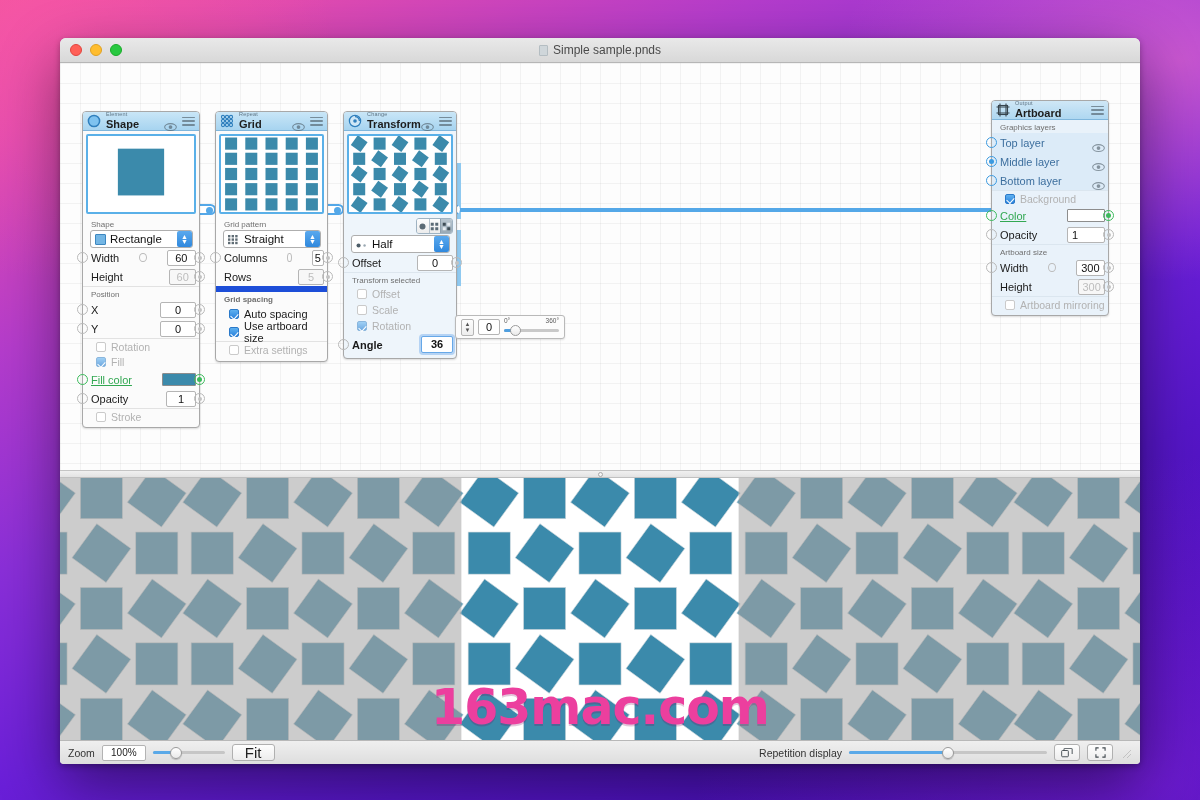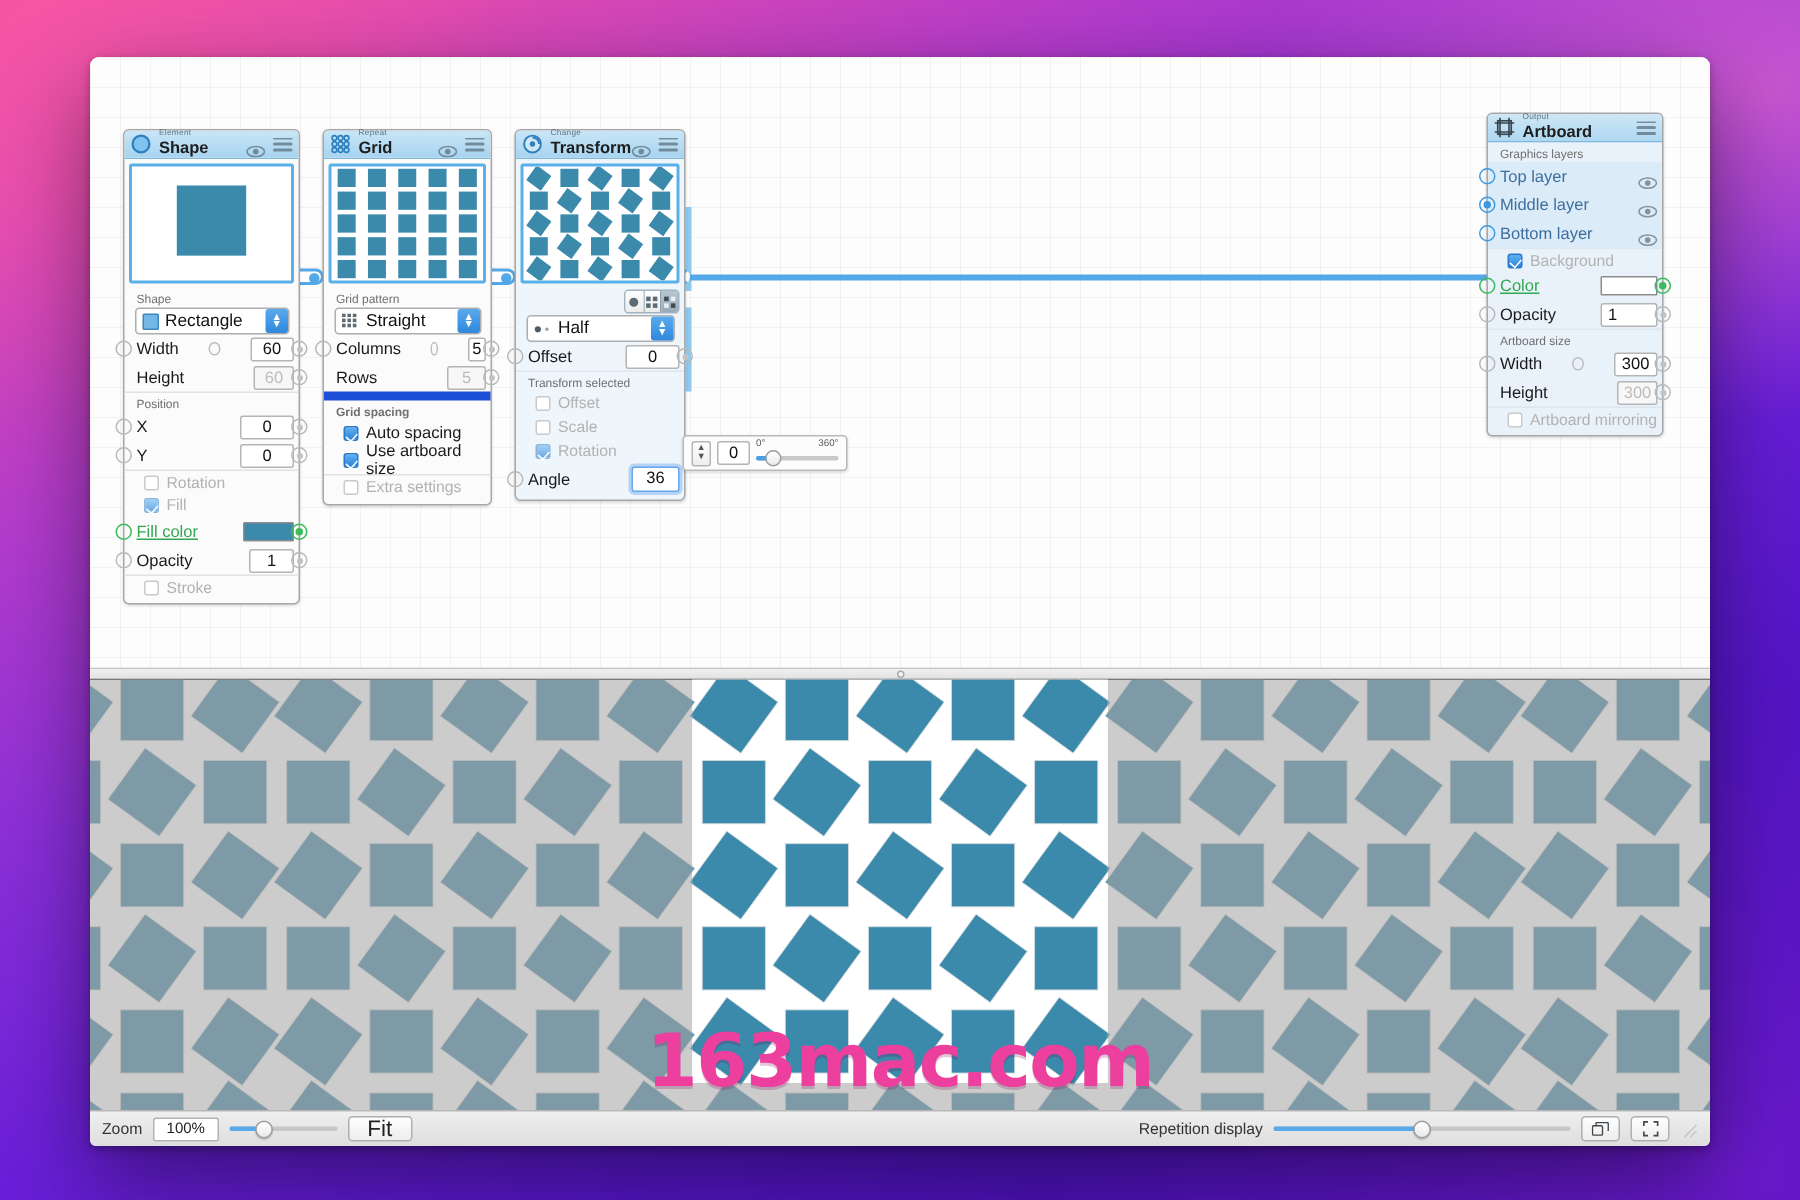--- a/index.html
+++ b/index.html
@@ -211,20 +211,31 @@
   .spacer { flex:1; }
   .resize-grip { width:12px; height:12px; opacity:.45; }
 </style>
 </head>
 <body>
 
 <div class="desk-glow"></div>
 
 <div class="window">
 
+  <div class="titlebar">
+    <div class="traffic">
+      <div class="tl red"></div>
+      <div class="tl yellow"></div>
+      <div class="tl green"></div>
+    </div>
+    <div class="title-wrap">
+      <span class="doc-icon"></span>
+      <span>Simple sample.pnds</span>
+    </div>
+  </div>
 
   <div class="canvas">
 
     <div class="stub" style="left:213px; top:100px; height:56px;"></div>
     <div class="stub" style="left:213px; top:167px; height:56px;"></div>
     <div class="wire" style="left:140px; top:145px; width:80px;"></div>
     <div class="knob" style="left:134px; top:141px;"></div>
 
     <div class="stub" style="left:340px; top:100px; height:56px;"></div>
     <div class="stub" style="left:340px; top:167px; height:56px;"></div>
@@ -563,21 +574,21 @@
         <span class="t dim">Offset</span>
       </div>
       <div class="chk-row">
         <span class="cb dim"></span>
         <span class="t dim">Scale</span>
       </div>
       <div class="chk-row">
         <span class="cb on dim"></span>
         <span class="t dim">Rotation</span>
       </div>
-      <div class="row" style="height:21px; margin-bottom:3px;">
+      <div class="row" style="height:21px; margin-bottom:3px;font-weight:bold;">
         <span class="port left"></span>
         <span class="lbl">Angle</span>
         <span class="field sel" style="width:32px;height:17px;line-height:15px;">36</span>
       </div>
     </div>
 
     <div style="position:absolute; left:395px; top:252px; width:110px; height:24px;
                 background:#fcfcfc; border:1px solid #b9b9b9; border-radius:3px;
                 display:flex; align-items:center; gap:4px; padding:0 5px;
                 box-shadow:0 1px 2px rgba(0,0,0,.12);">

